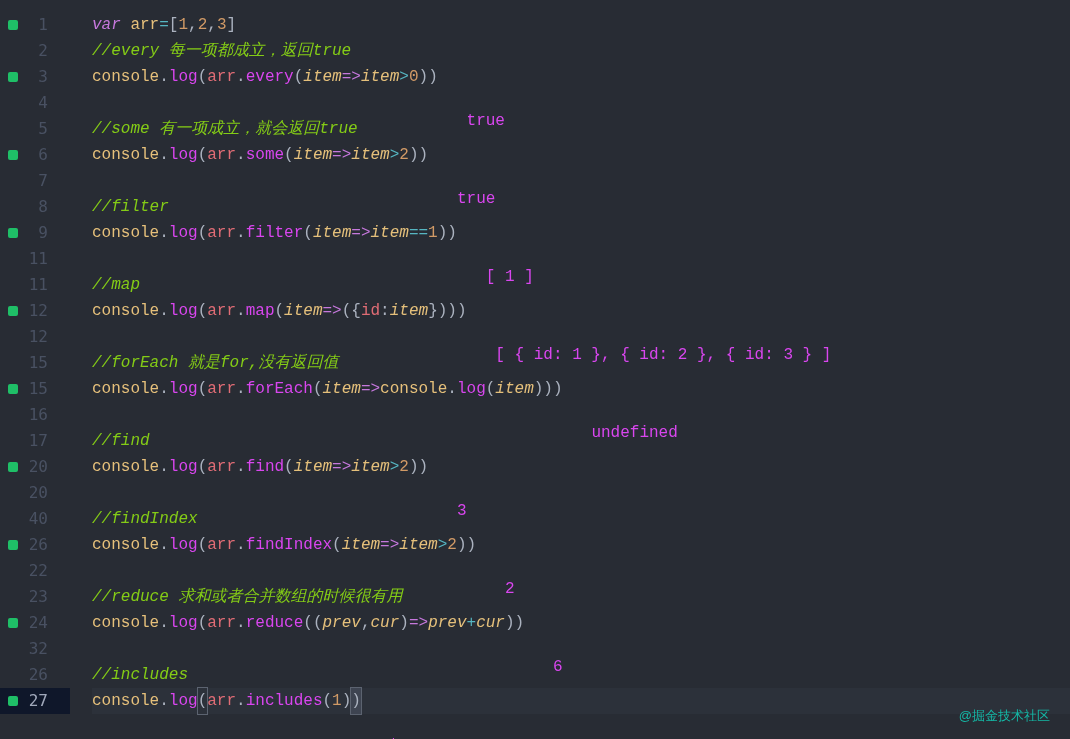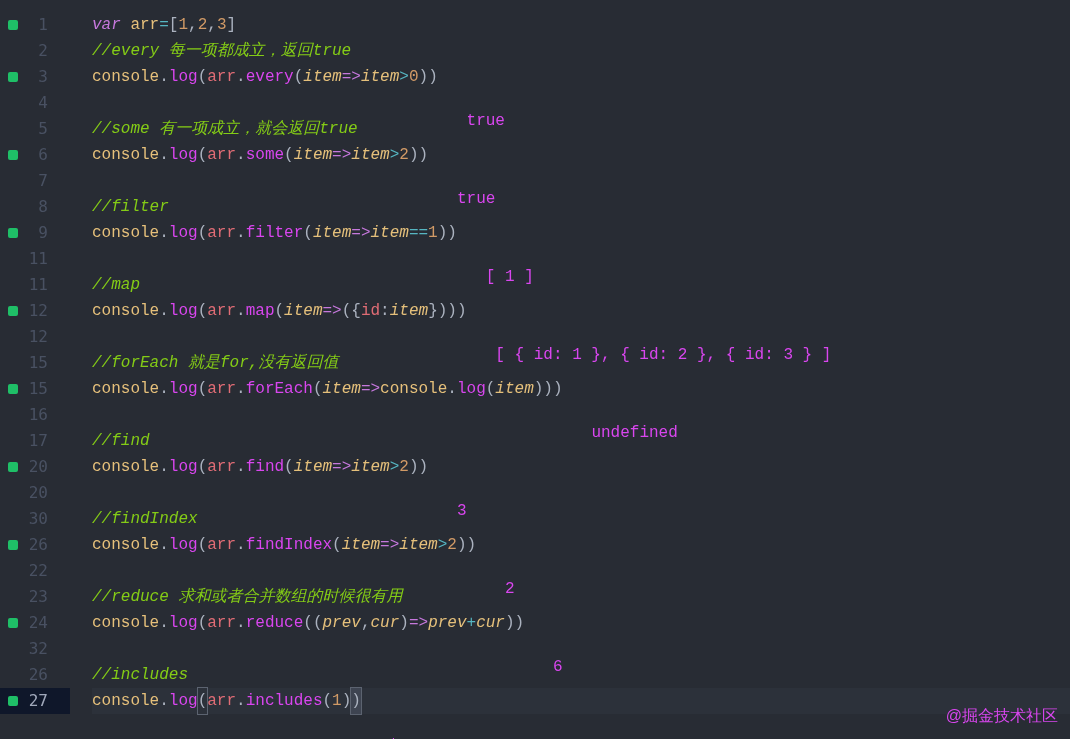--- a/index.html
+++ b/index.html
@@ -74,24 +74,24 @@
   .tok-result  { color: #d946ef; margin-top: 44px; }
   .bracket-hl {
     border: 1px solid #5c6370;
     margin: -1px;
   }
   .cursor-hl {
     background: #3e4451;
   }
   .watermark {
     position: absolute;
-    right: 12px;
+    right: 20px;
     bottom: 10px;
-    color: #d946ef;
-    font-size: 16px;
+    color: #14b8a6;
+    font-size: 13px;
     font-family: -apple-system, sans-serif;
   }
 </style>
 </head>
 <body>
 
 <div class="editor">
   <div class="gutter" id="gutter">
       <div class="gutter-row">
         <span class="marker"></span>
@@ -151,21 +151,21 @@
         <span>17</span>
       </div>
       <div class="gutter-row">
         <span class="marker"></span>
         <span>20</span>
       </div>
       <div class="gutter-row">
         <span>20</span>
       </div>
       <div class="gutter-row">
-        <span>30</span>
+        <span>40</span>
       </div>
       <div class="gutter-row">
         <span class="marker"></span>
         <span>26</span>
       </div>
       <div class="gutter-row">
         <span>22</span>
       </div>
       <div class="gutter-row">
         <span>23</span>

